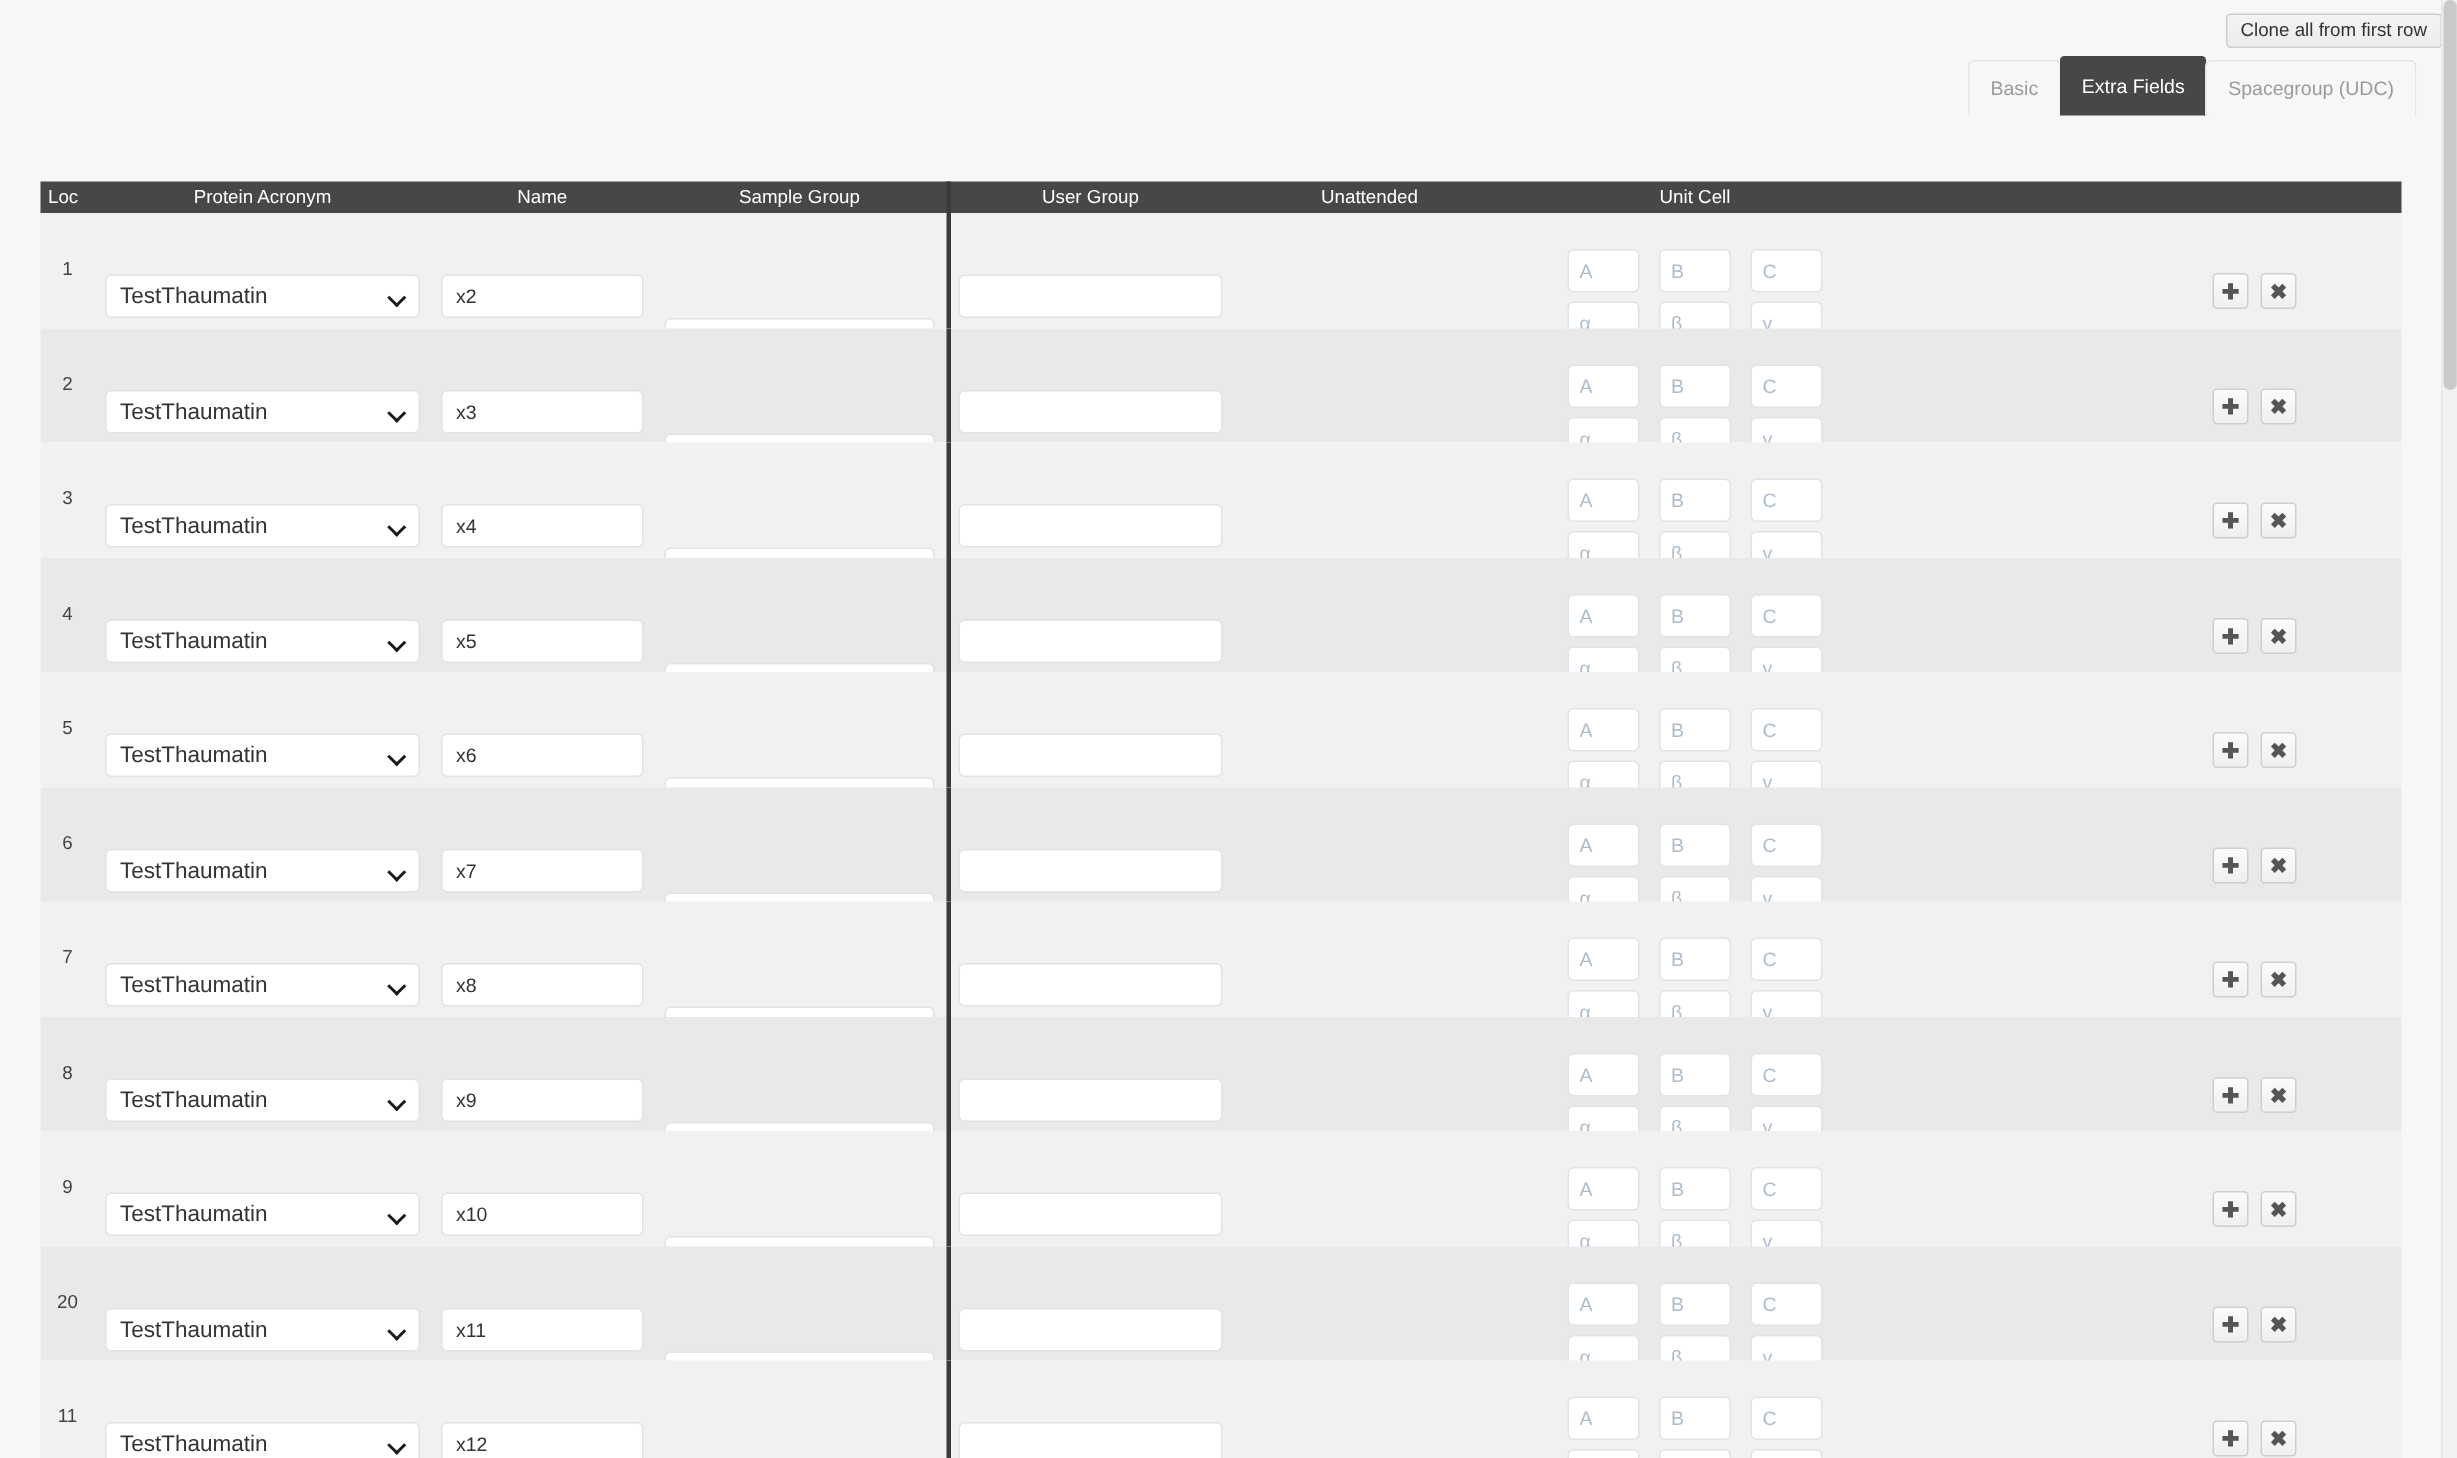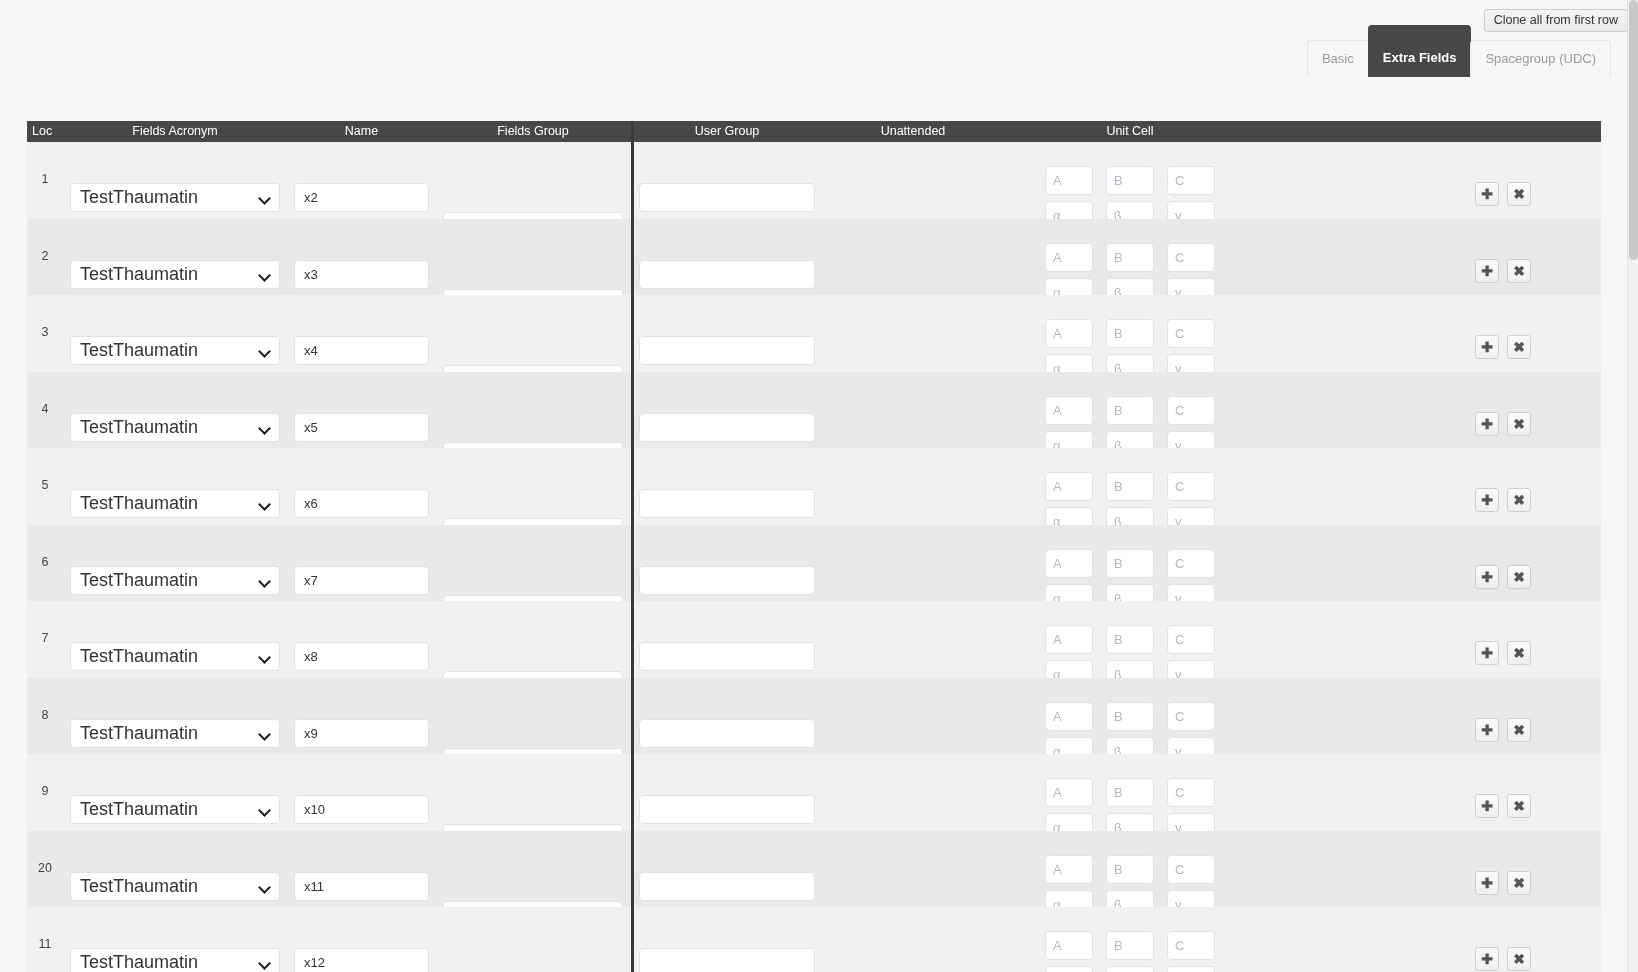--- a/index.html
+++ b/index.html
@@ -59,22 +59,22 @@
     border-radius: 4px 4px 0 0;
     margin-left: -1px;
     cursor: pointer;
     line-height: 15px;
     white-space: nowrap;
   }
   .tab.active {
     background: #474747;
     color: #ffffff;
     border-color: #474747;
-    font-weight: bold;
-    padding-top: 24px;
+    font-weight: normal;
+    padding-top: 12px;
     padding-bottom: 12px;
   }
 
   
   #grid {
     position: relative;
     margin-left: 27px;
     width: 1574px;
     margin-top: 44px;
   }
@@ -149,21 +149,21 @@
     background: #ffffff;
     border: 1px solid #dfe3e8;
     border-radius: 4px;
     height: 29px;
   }
   .sel-soft .txt {
     position: absolute;
     left: 9px;
     top: 0;
     line-height: 27px;
-    font-size: 18px;
+    font-size: 15px;
     color: #333;
     white-space: nowrap;
     overflow: hidden;
   }
   .sel-soft .chev {
     position: absolute;
     right: 10px;
     top: 10px;
     width: 9px;
     height: 9px;
@@ -271,23 +271,23 @@
       <div class="tab">Basic</div>
       <div class="tab active">Extra Fields</div>
       <div class="tab">Spacegroup (UDC)</div>
     </div>
 </div>
 
 <div id="grid">
   <div id="headerband">
     <div class="pane-divider"></div>
   <div class="hcell left" style="left: 5px; width: 36px;">Loc</div>
-      <div class="hcell" style="left: 43px; width: 210px;">Fields Acronym</div>
+      <div class="hcell" style="left: 43px; width: 210px;">Protein Acronym</div>
       <div class="hcell" style="left: 267px; width: 135px;">Name</div>
-      <div class="hcell" style="left: 416px; width: 180px;">Fields Group</div>
+      <div class="hcell" style="left: 416px; width: 180px;">Sample Group</div>
       <div class="hcell" style="left: 612px; width: 176px;">User Group</div>
       <div class="hcell" style="left: 798px; width: 176px;">Unattended</div>
       <div class="hcell" style="left: 1018px; width: 170px;">Unit Cell</div>
     </div>
   <div id="rowhost">
       <div class="row">
         <div class="pane-divider"></div>
         <div class="cell loc">1</div>
         <div class="cell sel-soft r-mid c-protein">
           <span class="txt">TestThaumatin</span>

